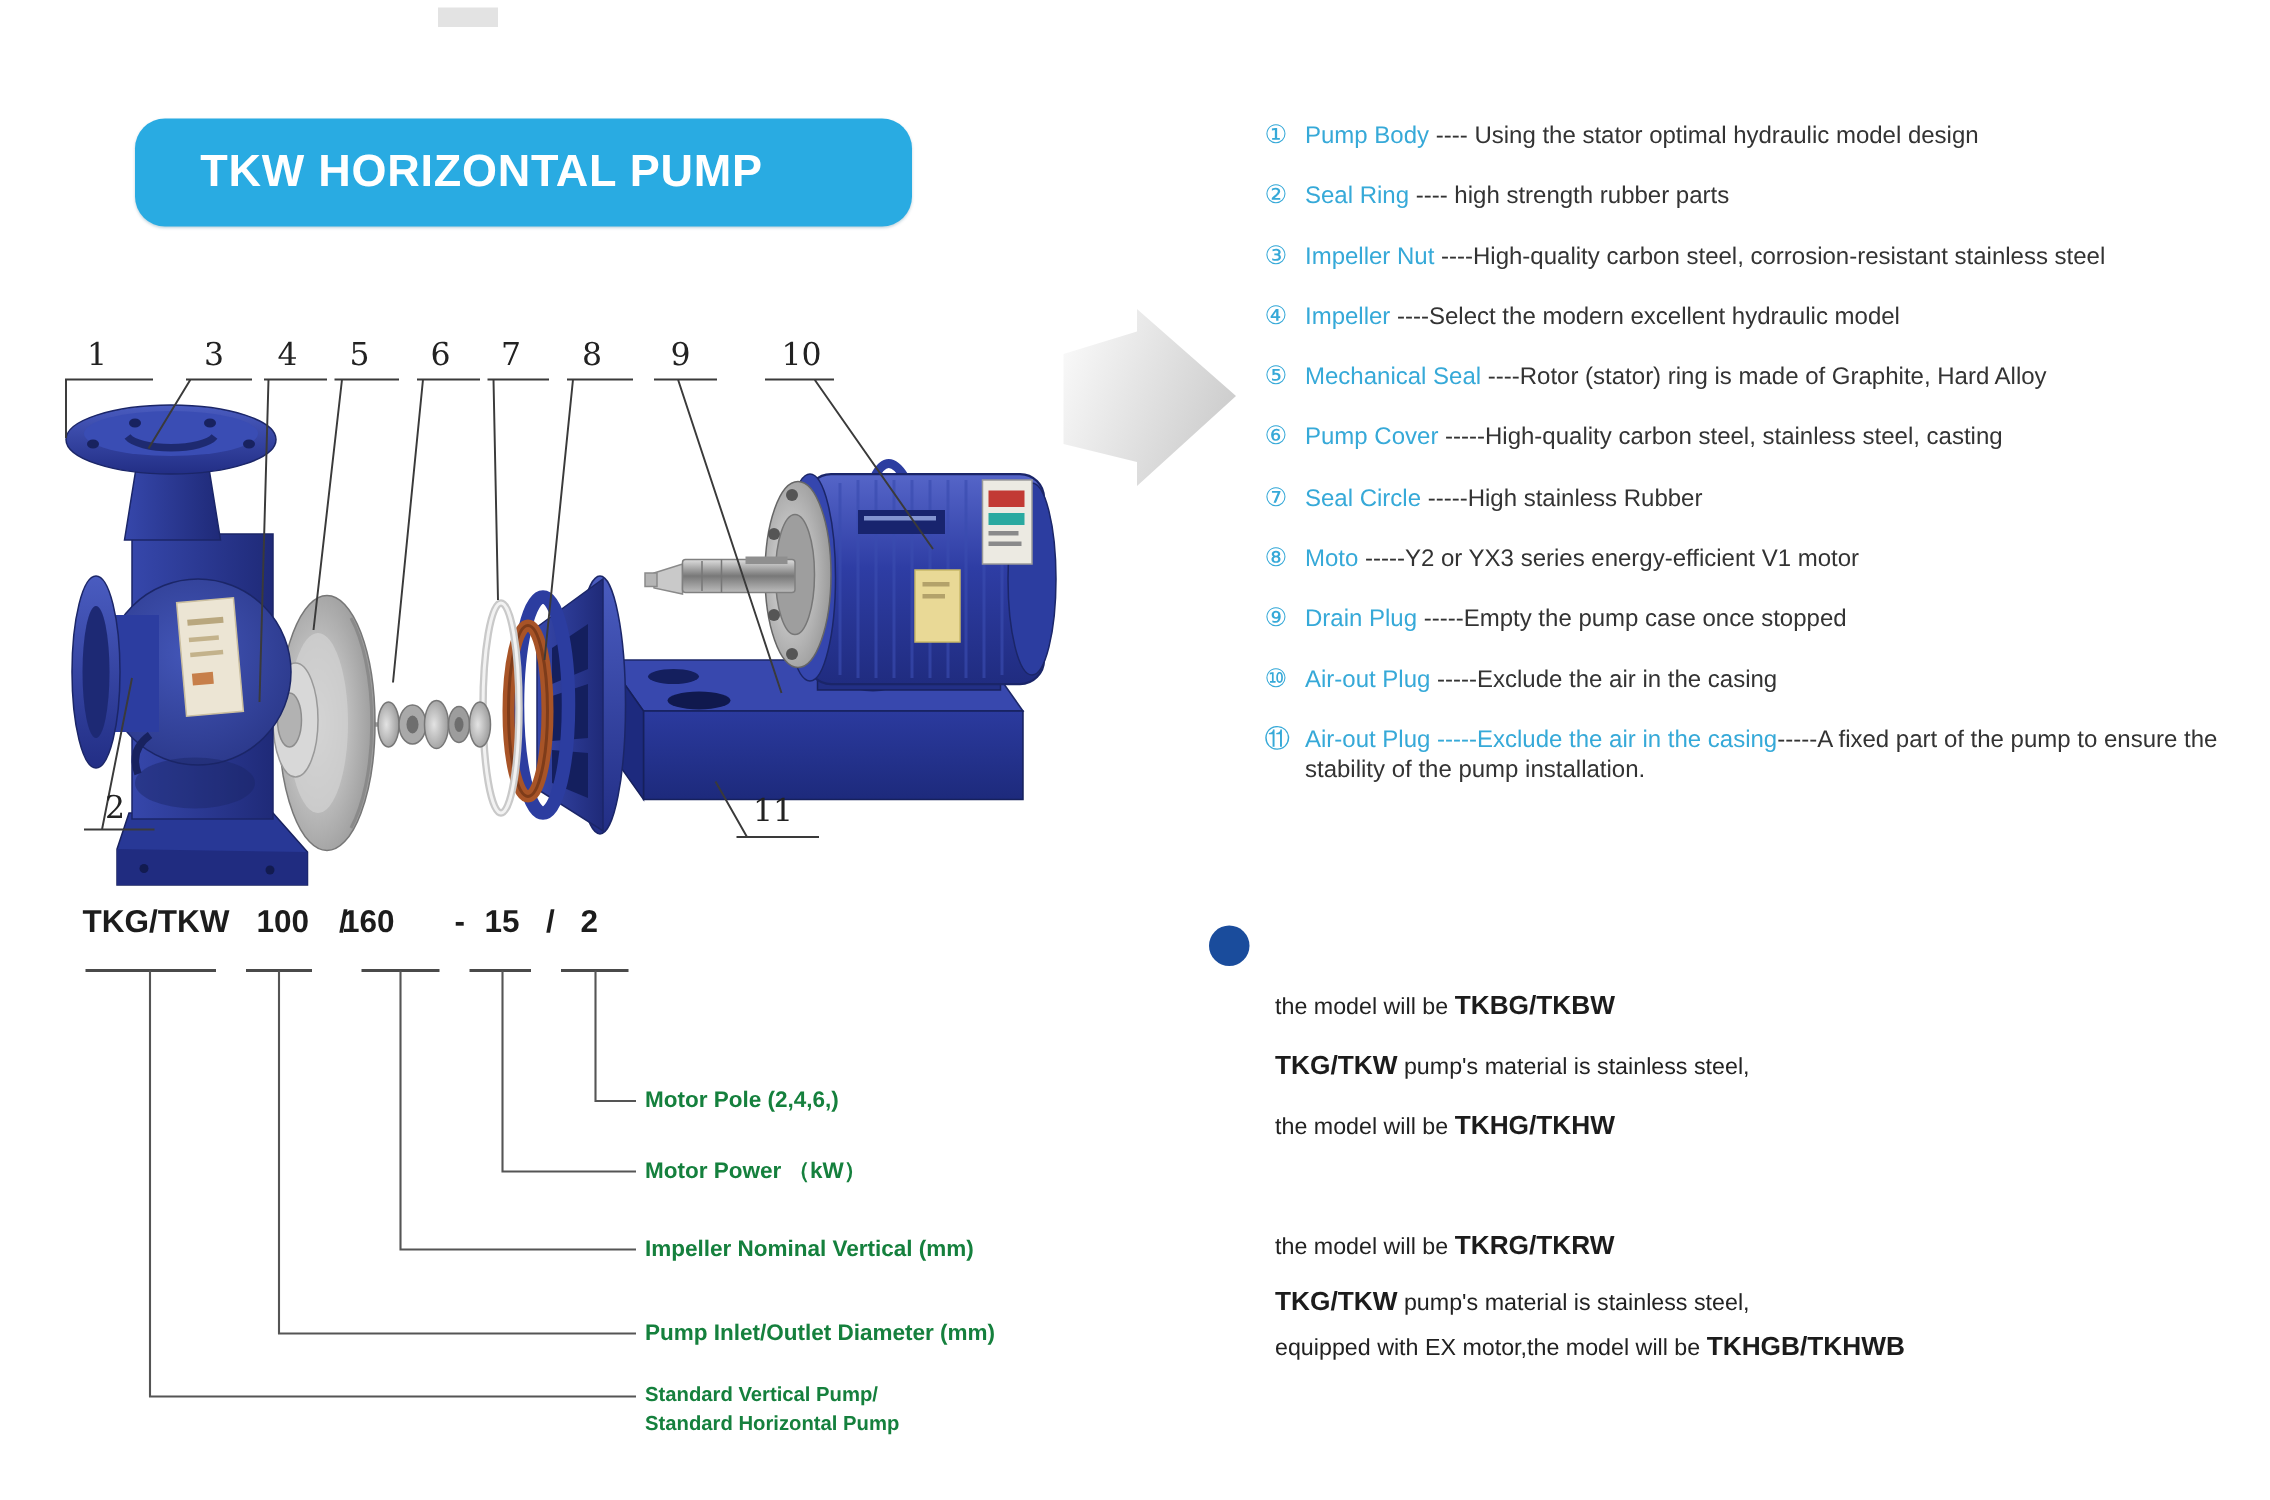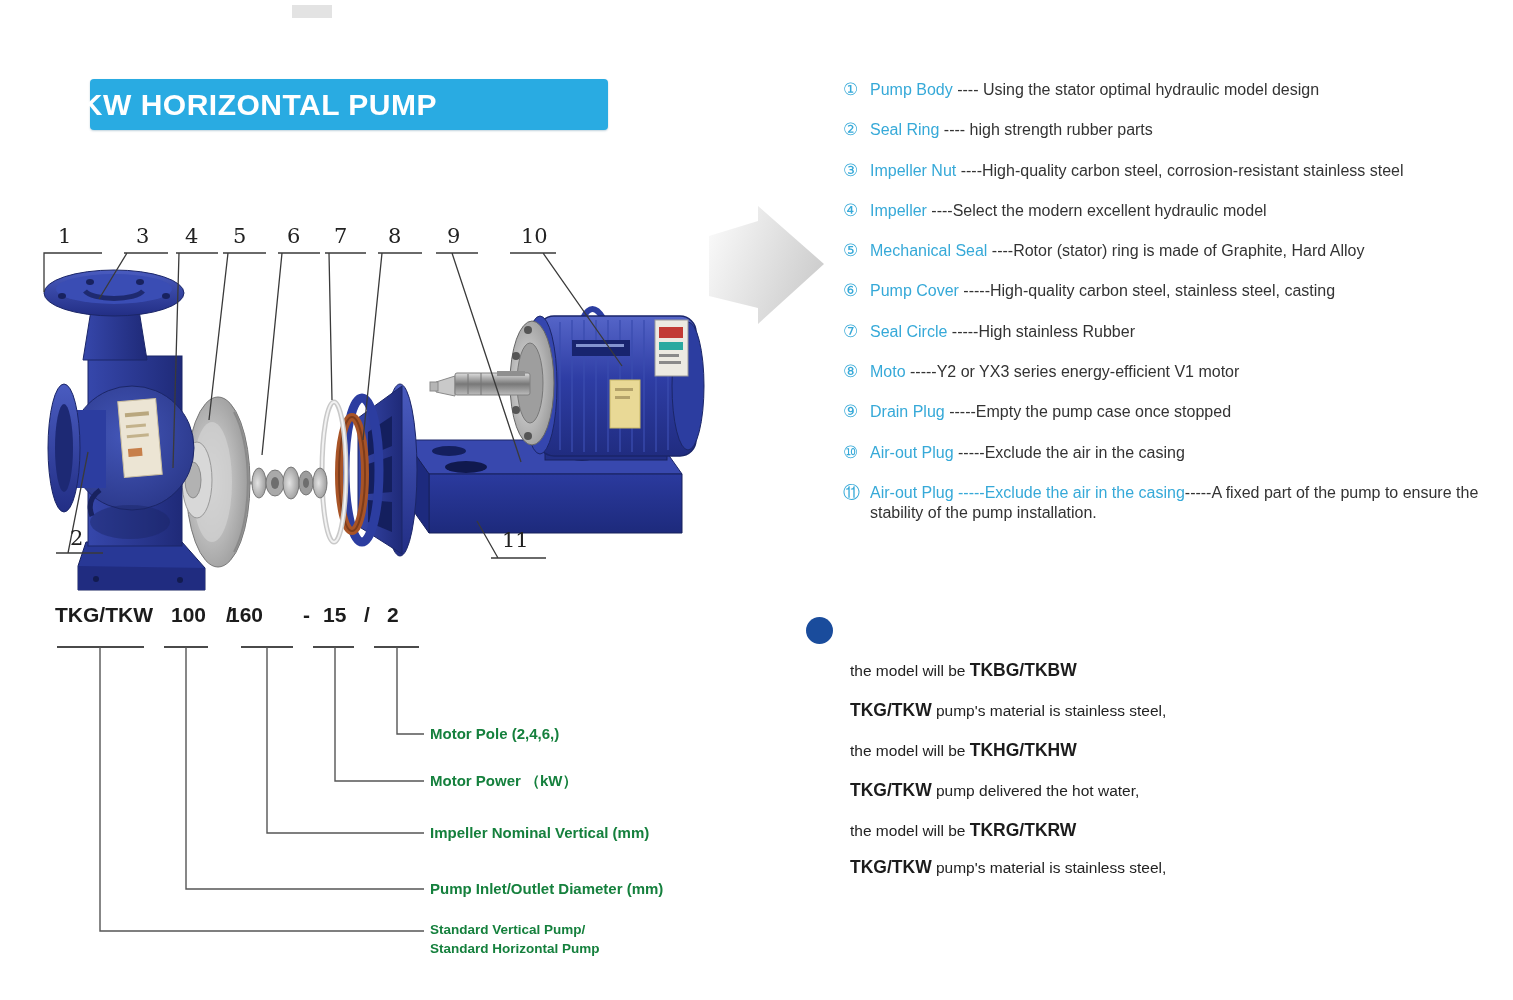--- a/index.html
+++ b/index.html
@@ -5,23 +5,23 @@
   html,body{margin:0;padding:0;}
   body{
     width:1513px;height:1000px;position:relative;overflow:hidden;
     background:#ffffff;
     font-family:"Liberation Sans", sans-serif;
     color:#333;
   }
   .abs{position:absolute;}
   
   .banner{
-    left:90px;top:79px;width:518px;height:51px;
-    background:#29abe2;border-radius:4px;
-    display:flex;align-items:center;justify-content:flex-start;
+    left:90px;top:79px;width:518px;height:72px;
+    background:#29abe2;border-radius:20px;
+    display:flex;align-items:center;justify-content:center;
     box-shadow:0 1px 2px rgba(0,80,120,.25);
   }
   .banner-text{
     color:#ffffff;font-size:30px;font-weight:bold;letter-spacing:.5px;
     transform:translateX(-28px);
   }
   .smudge{left:292px;top:5px;width:40px;height:13px;background:#d9d9d9;opacity:.75;}
   
   svg.layer{left:0;top:0;position:absolute;}
   
@@ -357,25 +357,25 @@
   </div>
 
   <div class="note-line nl-3">
     <span class="note-prefix">TKG/TKW</span><span class="note-text"> pump's material is stainless steel,</span><span class="note-code"></span>
   </div>
 
   <div class="note-line nl-4">
     <span class="note-prefix"></span><span class="note-text">the model will be </span><span class="note-code">TKHG/TKHW</span>
   </div>
 
-  <div class="note-line nl-5">
-    <span class="note-prefix">TKG/TKW</span><span class="note-text"> pump delivered the hot water,</span><span class="note-code"></span>
-  </div>
 
   <div class="note-line nl-6">
     <span class="note-prefix"></span><span class="note-text">the model will be </span><span class="note-code">TKRG/TKRW</span>
   </div>
 
   <div class="note-line nl-7">
     <span class="note-prefix">TKG/TKW</span><span class="note-text"> pump's material is stainless steel,</span><span class="note-code"></span>
   </div>
 
+  <div class="note-line nl-8">
+    <span class="note-prefix"></span><span class="note-text">equipped with EX motor,the model will be </span><span class="note-code">TKHGB/TKHWB</span>
+  </div>
 </div>
 
 </body></html>

